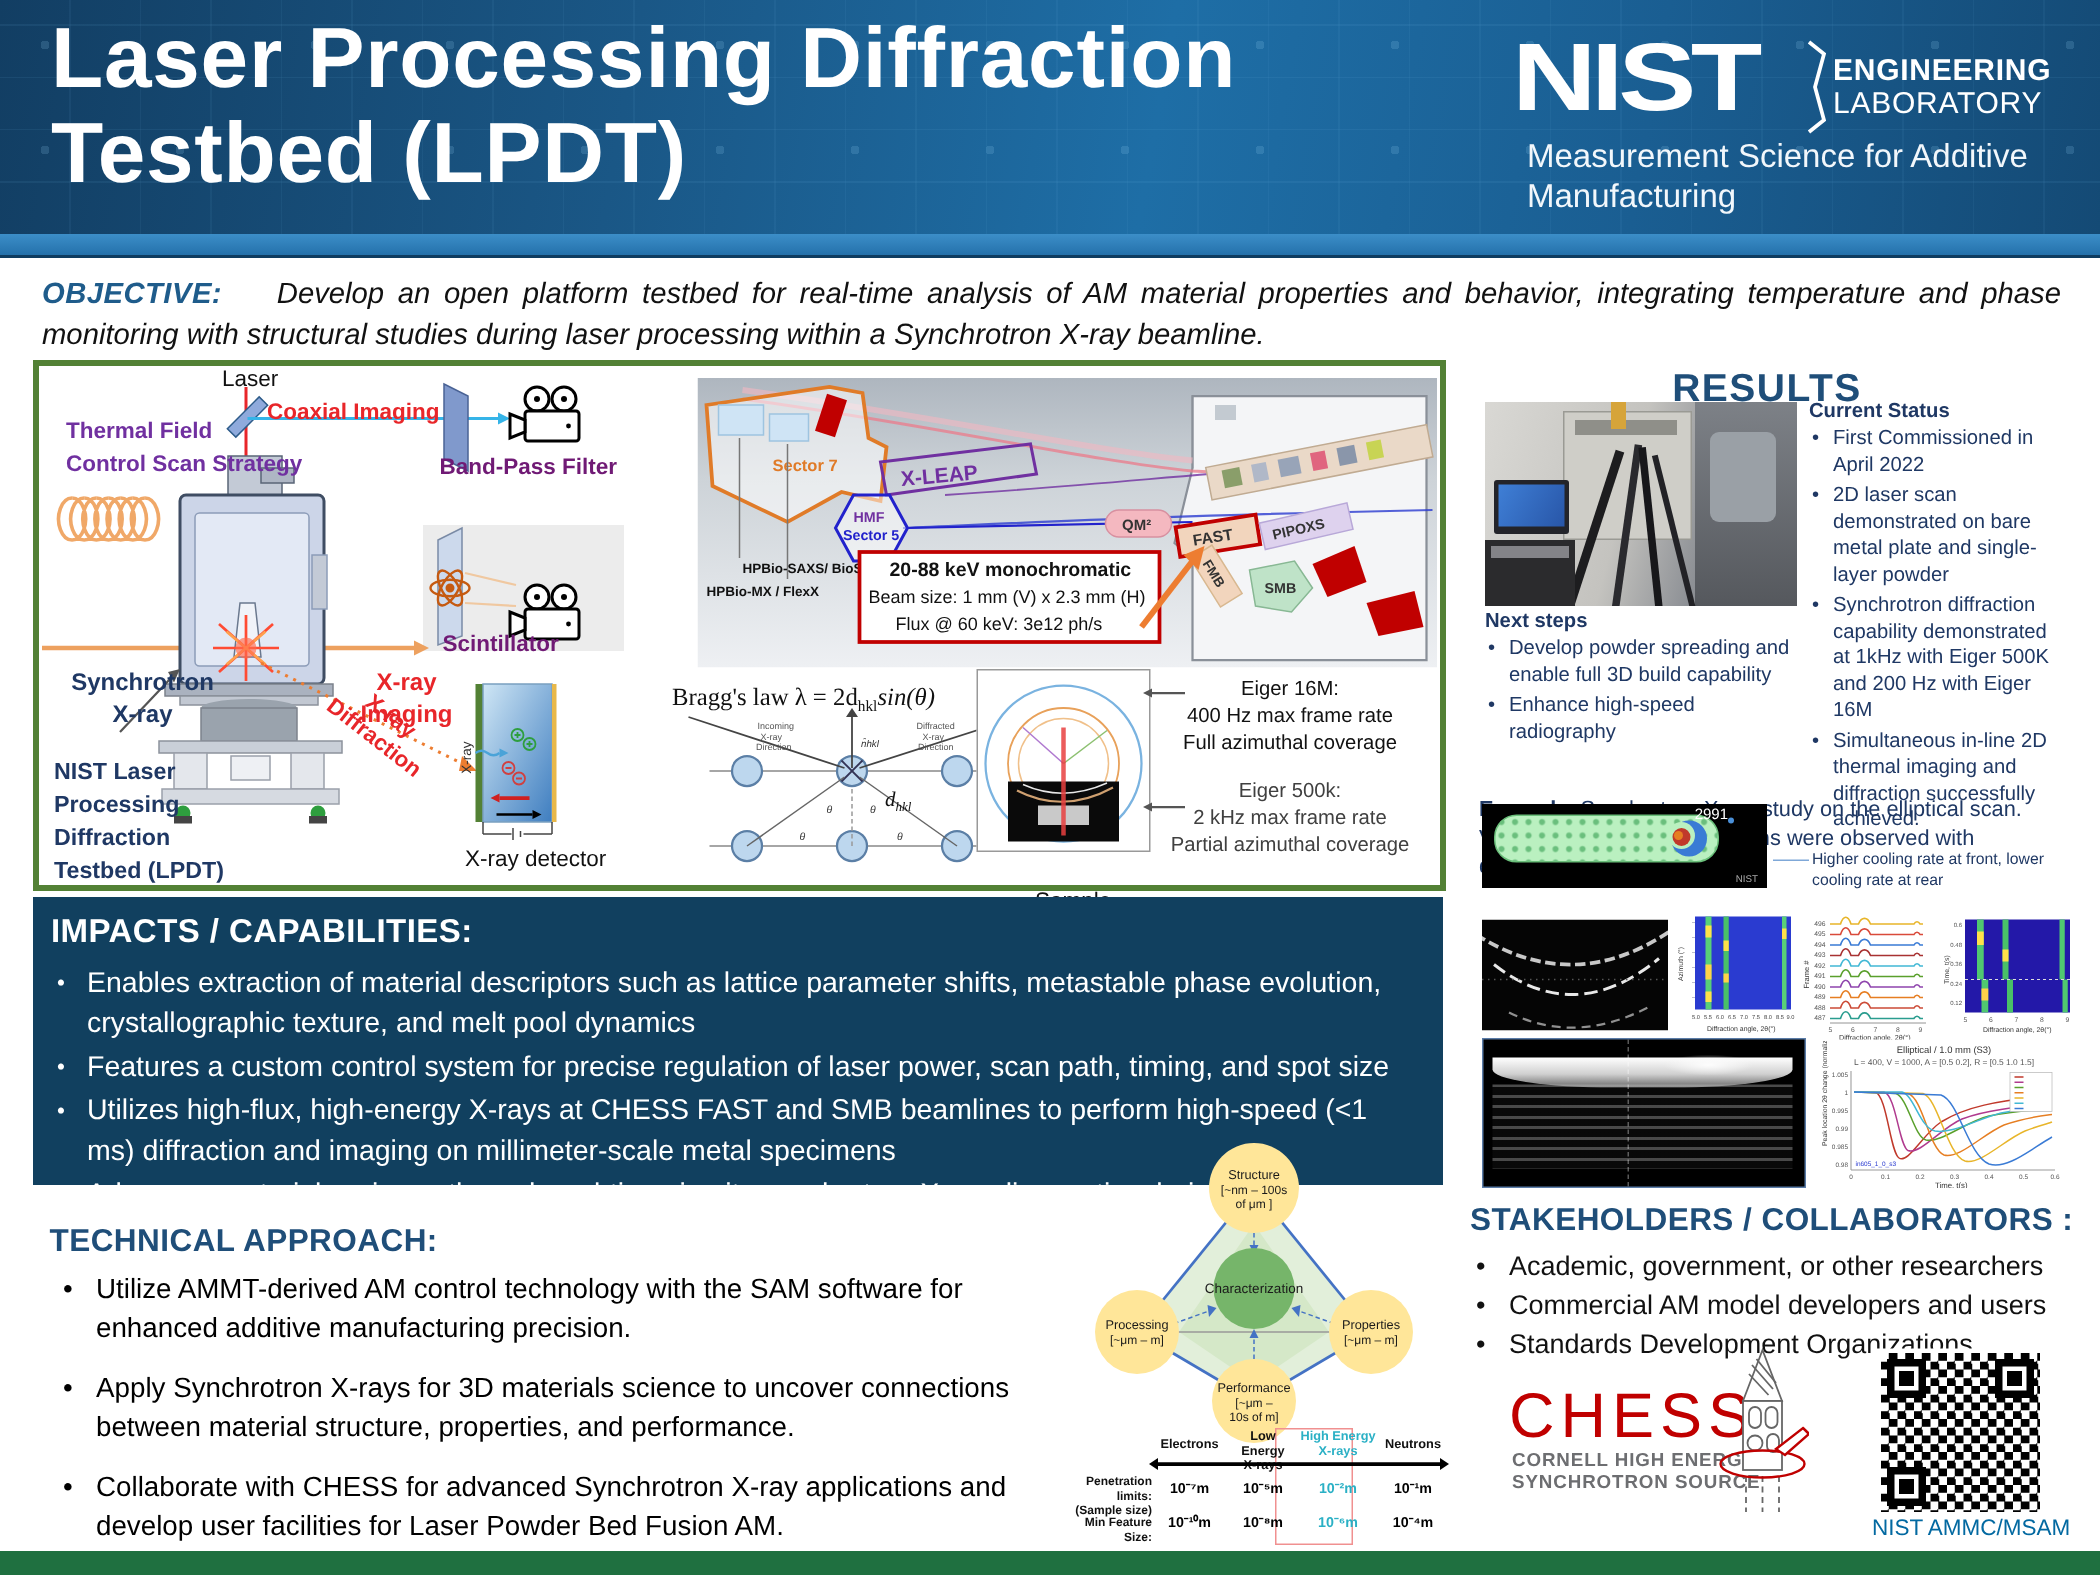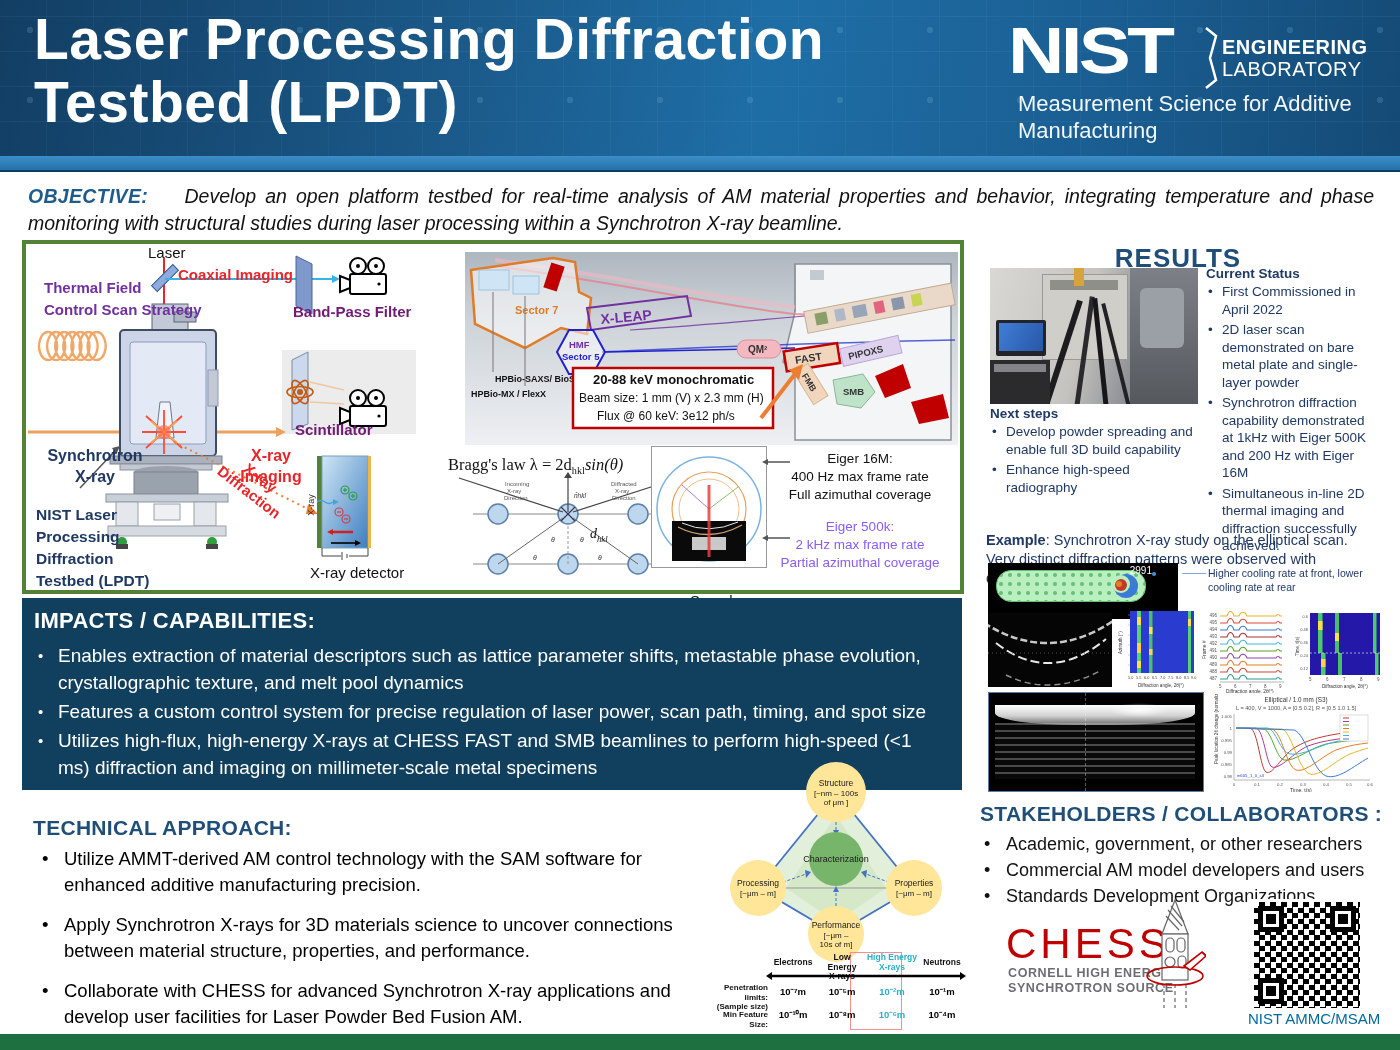--- a/index.html
+++ b/index.html
@@ -333,21 +333,21 @@
     <line x1="28" y1="10" x2="6" y2="10" stroke="#555" stroke-width="1.5"></line>
       <polygon points="6,7 0,10 6,13" fill="#555"></polygon>
     <line x1="28" y1="86" x2="6" y2="86" stroke="#555" stroke-width="1.5"></line>
       <polygon points="6,83 0,86 6,89" fill="#555"></polygon>
   </svg>
   <div class="abs" style="left:772px;top:450px;width:176px;text-align:center;font-size:13.5px;line-height:18px;color:#111;">
     <div>Eiger 16M:</div>
     <div>400 Hz max frame rate</div>
     <div>Full azimuthal coverage</div>
   </div>
-  <div class="abs" style="left:772px;top:518px;width:176px;text-align:center;font-size:13.5px;line-height:18px;color:#8b5cf6;">
+  <div class="abs" style="left:772px;top:518px;width:176px;text-align:center;font-size:13.5px;line-height:18px;color:#404040;">
     <div>Eiger 500k:</div>
     <div>2 kHz max frame rate</div>
     <div>Partial azimuthal coverage</div>
   </div>
 
   <svg class="abs" style="left:465px;top:252px;" width="493" height="193">
     <defs>
       <linearGradient id="bgmap" x1="0" y1="0" x2="0" y2="1">
         <stop offset="0" stop-color="#aeb6bf"></stop>
           <stop offset="0.35" stop-color="#cdd3d8"></stop>
@@ -459,21 +459,21 @@
     <ul class="res-ul">
       <li>Develop powder spreading and enable full 3D build capability</li>
       <li>Enhance high-speed radiography</li>
     </ul>
   </div>
 
   <div class="abs example">
     <b>Example</b><span>: Synchrotron X-ray study on the elliptical scan. Very distinct diffraction patterns were observed with different elliptical parameters.</span>
   </div>
 
-  <div class="abs imgblock" style="left:988px;top:563px;width:190px;height:56px;text-align:center;">
+  <div class="abs imgblock" style="left:988px;top:536px;width:190px;height:56px;text-align:center;">
     <div class="abs" style="left:8px;top:7px;width:148px;height:30px;border-radius:15px;border:1px solid #6abf7a;
          background:#baf0c0;background-image:radial-gradient(circle at 4px 4px,rgba(40,150,70,.55) 1.5px,transparent 2.5px);background-size:9px 9px;"></div>
     <svg class="abs" style="left:118px;top:7px;" width="40" height="32">
       <circle cx="20" cy="16" r="12" fill="#3a7bd5"></circle>
       <circle cx="15" cy="14" r="9" fill="#baf0c0"></circle>
       <circle cx="15" cy="15" r="6" fill="#c0392b"></circle>
       <circle cx="13" cy="14" r="3" fill="#e67e22"></circle>
     </svg>
     <div class="abs" style="right:26px;top:2px;color:#fff;font-size:10px;">2991</div>
     <div class="abs" style="right:6px;bottom:2px;color:#aaa;font-size:6.5px;">NIST</div>

